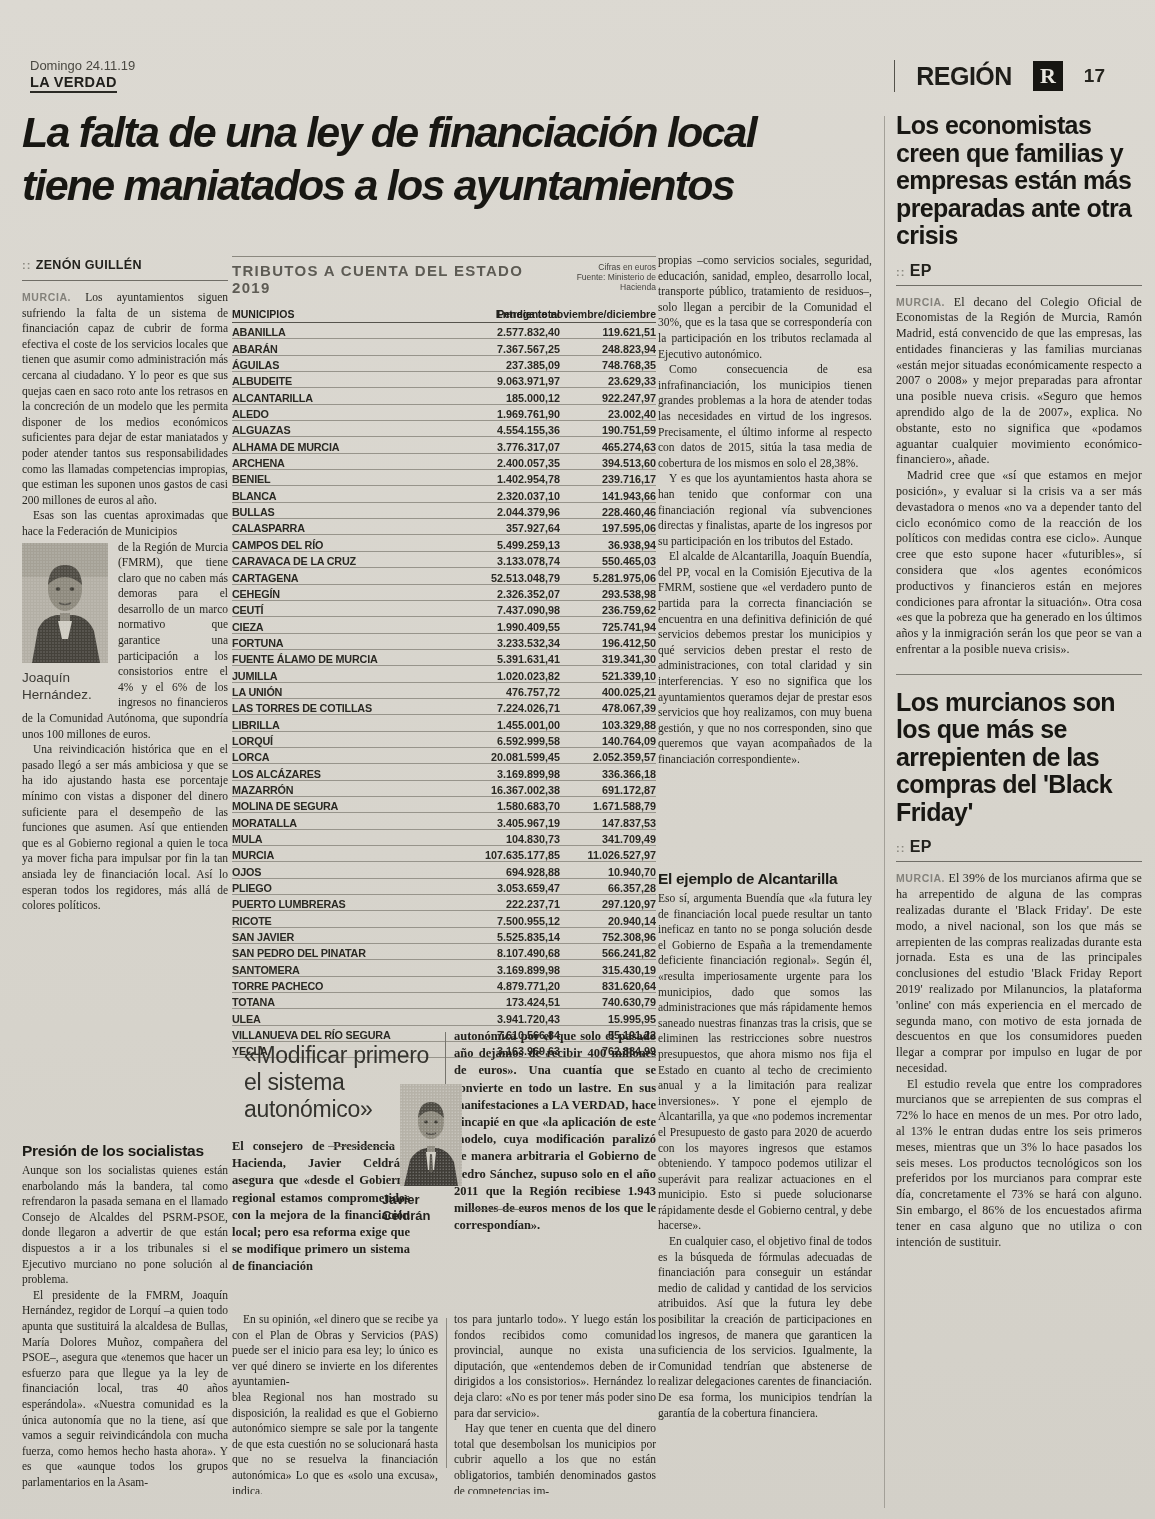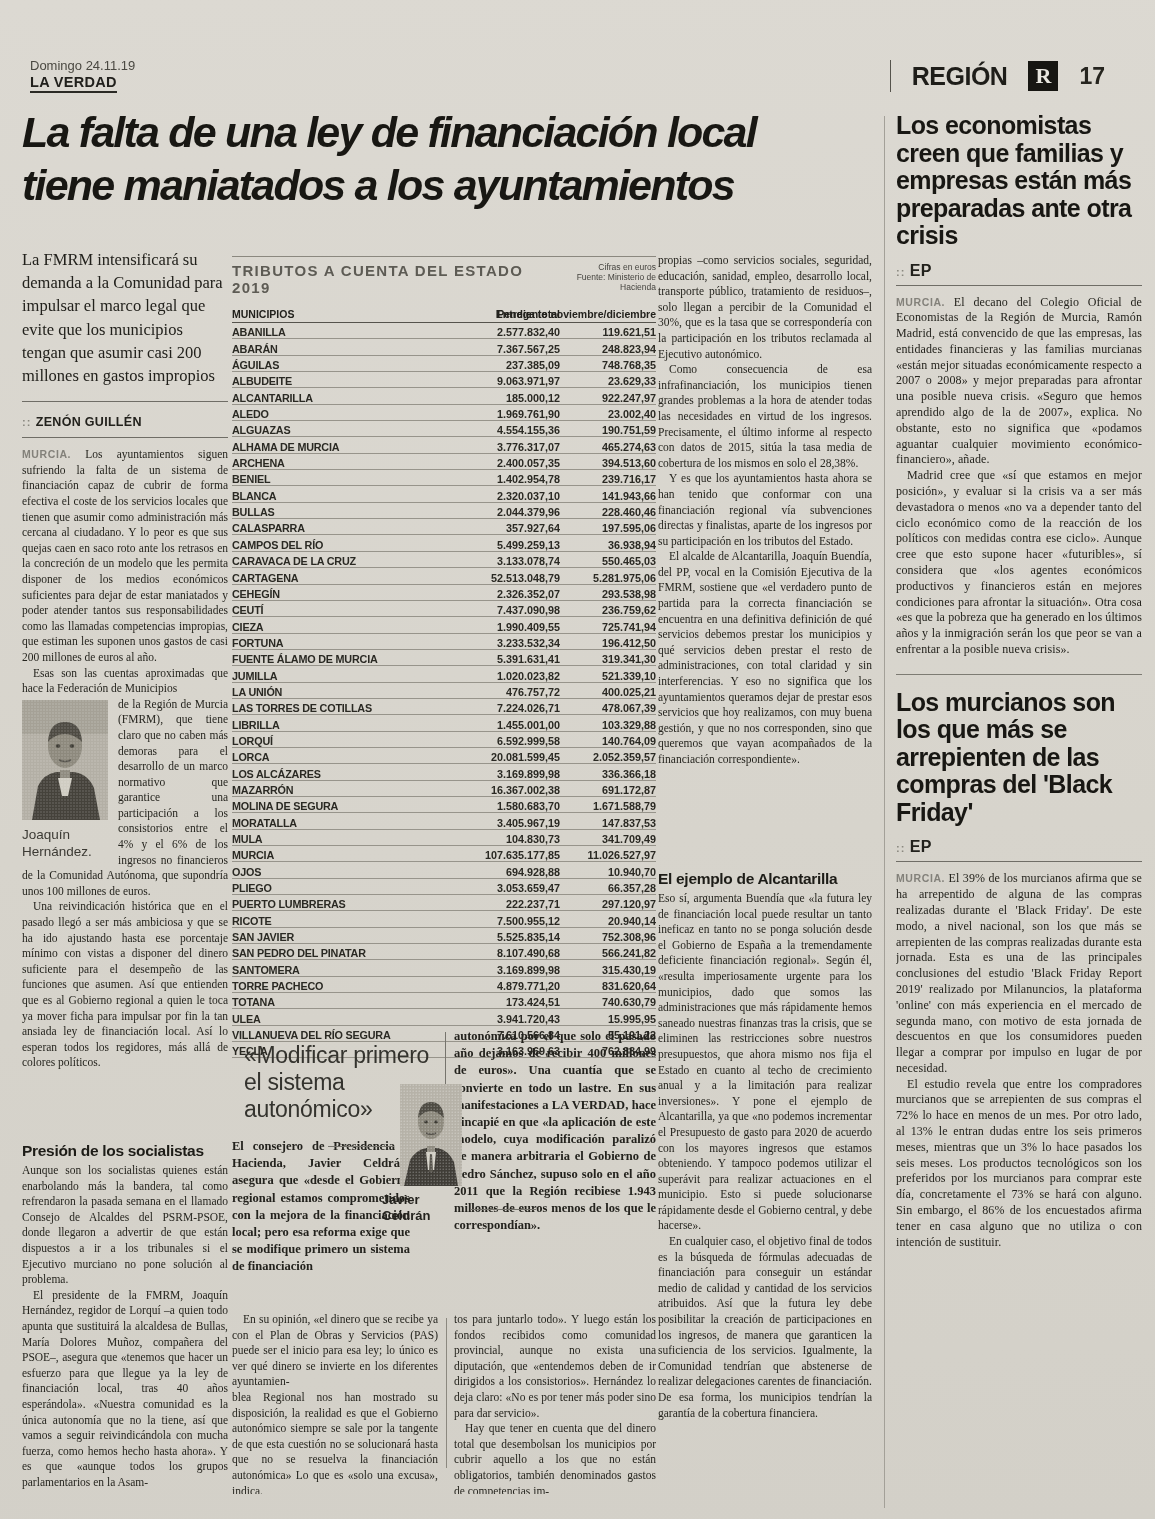--- a/index.html
+++ b/index.html
@@ -9,21 +9,21 @@
   
   .topbar{position:absolute;left:30px;top:58px;right:18px;height:46px;}
   .tb-date{font-family:"Liberation Sans",sans-serif;font-size:13px;color:#4a4841;}
   .tb-masthead{display:inline-block;font-family:"Liberation Sans",sans-serif;font-weight:700;
         font-size:14.5px;letter-spacing:.3px;color:#21201c;border-bottom:2px solid #2b2a25;padding-bottom:1px;}
   .tb-right{position:absolute;right:32px;top:2px;display:flex;align-items:center;gap:21px;}
   .tb-vrule{width:1px;height:32px;background:#55534c;}
   .tb-section{font-family:"Liberation Sans",sans-serif;font-weight:700;font-size:25px;letter-spacing:-.5px;color:#1e1d19;}
   .tb-badge{width:30px;height:30px;background:#171612;color:#e8e6df;font-family:"Liberation Serif",serif;
         font-weight:700;font-size:22px;display:flex;align-items:center;justify-content:center;}
-  .tb-pageno{font-family:"Liberation Sans",sans-serif;font-weight:700;font-size:23px;color:#26251f;}
+  .tb-pageno{font-family:"Liberation Sans",sans-serif;font-weight:700;font-size:19px;color:#26251f;}
   
   .headline{position:absolute;left:22px;top:106px;width:858px;margin:0;
         font-family:"Liberation Sans",sans-serif;font-weight:700;font-size:43px;line-height:53px;
         letter-spacing:-1.8px;color:#181713;font-style:italic;}
   
   .col{position:absolute;overflow:hidden;}
   .bt{margin:0;font-size:11.5px;line-height:15.6px;text-align:justify;color:#26251f;}
   .ind{text-indent:11px;}
   .dateline{font-family:"Liberation Sans",sans-serif;font-weight:700;font-size:10.5px;
         letter-spacing:.6px;color:#83817a;}
@@ -92,21 +92,20 @@
       <span class="tb-vrule"></span>
       <span class="tb-section">REGIÓN</span>
       <span class="tb-badge">R</span>
       <span class="tb-pageno">17</span>
     </div>
   </header>
 
   <h1 class="headline"><span>La falta de una ley de financiación local</span><br><span>tiene maniatados a los ayuntamientos</span></h1>
 
   <section class="col" style="left:22px;top:248px;width:206px;height:886px;">
-    <p class="deck">La FMRM intensificará su demanda a la Comunidad para impulsar el marco legal que evite que los municipios tengan que asumir casi 200 millones en gastos impropios</p>
     <div class="byline">
       <span class="bmark">::</span>
       <span class="bname">ZENÓN GUILLÉN</span>
     </div>
     <p class="bt"><span class="dateline">MURCIA.</span> <span>Los ayuntamientos siguen sufriendo la falta de un sistema de financiación capaz de cubrir de forma efectiva el coste de los servicios locales que tienen que asumir como administración más cercana al ciudadano. Y lo peor es que sus quejas caen en saco roto ante los retrasos en la concreción de un modelo que les permita disponer de los medios económicos suficientes para dejar de estar maniatados y poder atender tantos sus responsabilidades como las llamadas competencias impropias, que estiman les suponen unos gastos de casi 200 millones de euros al año.</span></p>
     <p class="bt ind">Esas son las cuentas aproximadas que hace la Federación de Municipios</p>
     <div class="photo-float">
       <svg viewBox="0 0 86 120">
         <defs>
           <pattern id="ht1" width="3" height="3" patternUnits="userSpaceOnUse">

